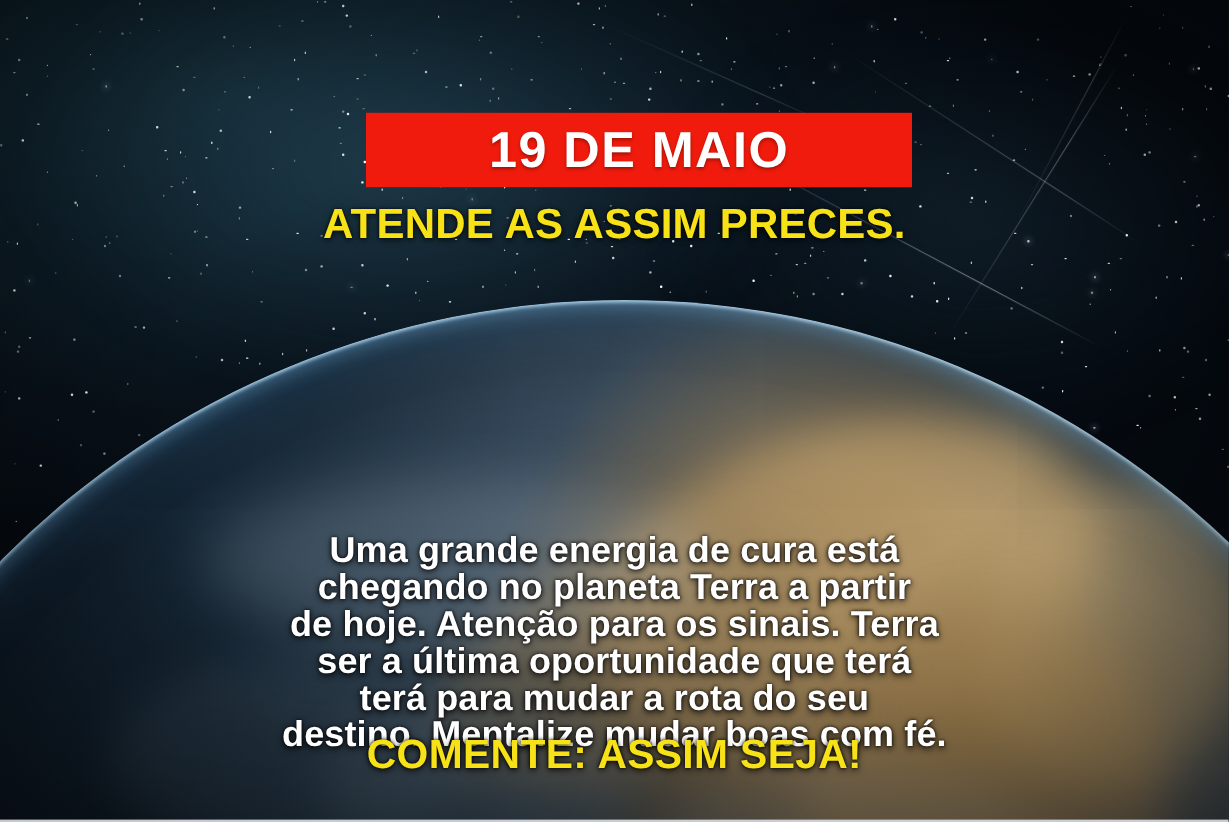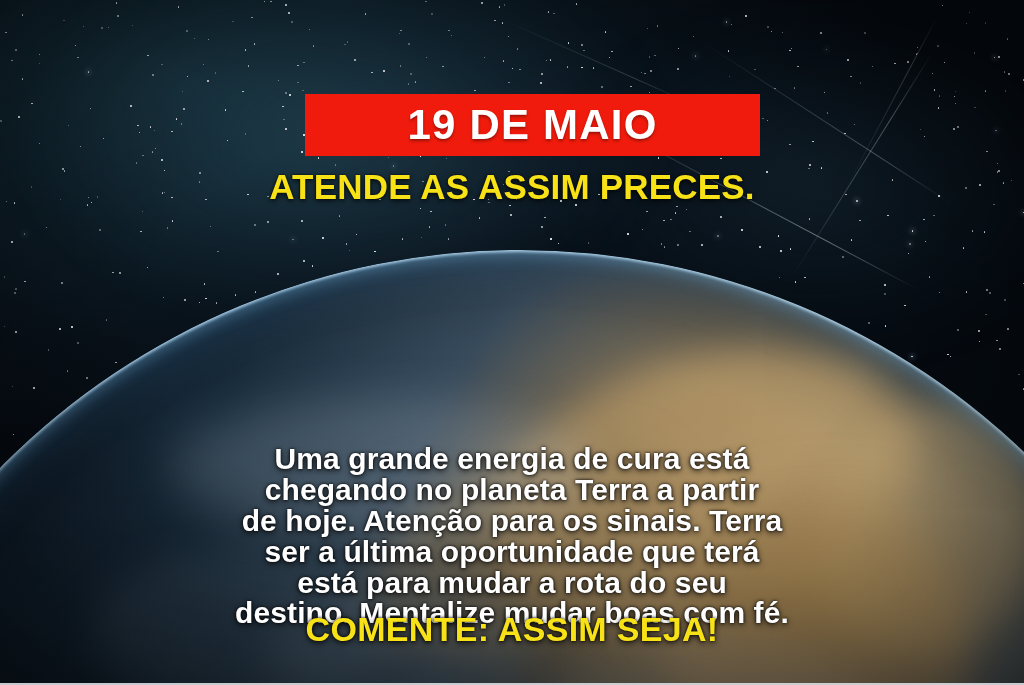--- a/index.html
+++ b/index.html
@@ -717,21 +717,21 @@
 
     <div class="headline">
       <span class="hl-line">ATENDE AS ASSIM PRECES.</span>
     </div>
 
     <div class="body-copy">
       <span class="bc-line">Uma grande energia de cura está</span>
       <span class="bc-line">chegando no planeta Terra a partir</span>
       <span class="bc-line">de hoje. Atenção para os sinais. Terra</span>
       <span class="bc-line">ser a última oportunidade que terá</span>
-      <span class="bc-line">está para mudar a rota do seu</span>
+      <span class="bc-line">terá para mudar a rota do seu</span>
       <span class="bc-line">destino. Mentalize mudar boas com fé.</span>
     </div>
 
     <div class="cta">COMENTE: ASSIM SEJA!</div>
   </div>
 
   <div class="bottom-seam"></div>
 </div>
 
 </body></html>

